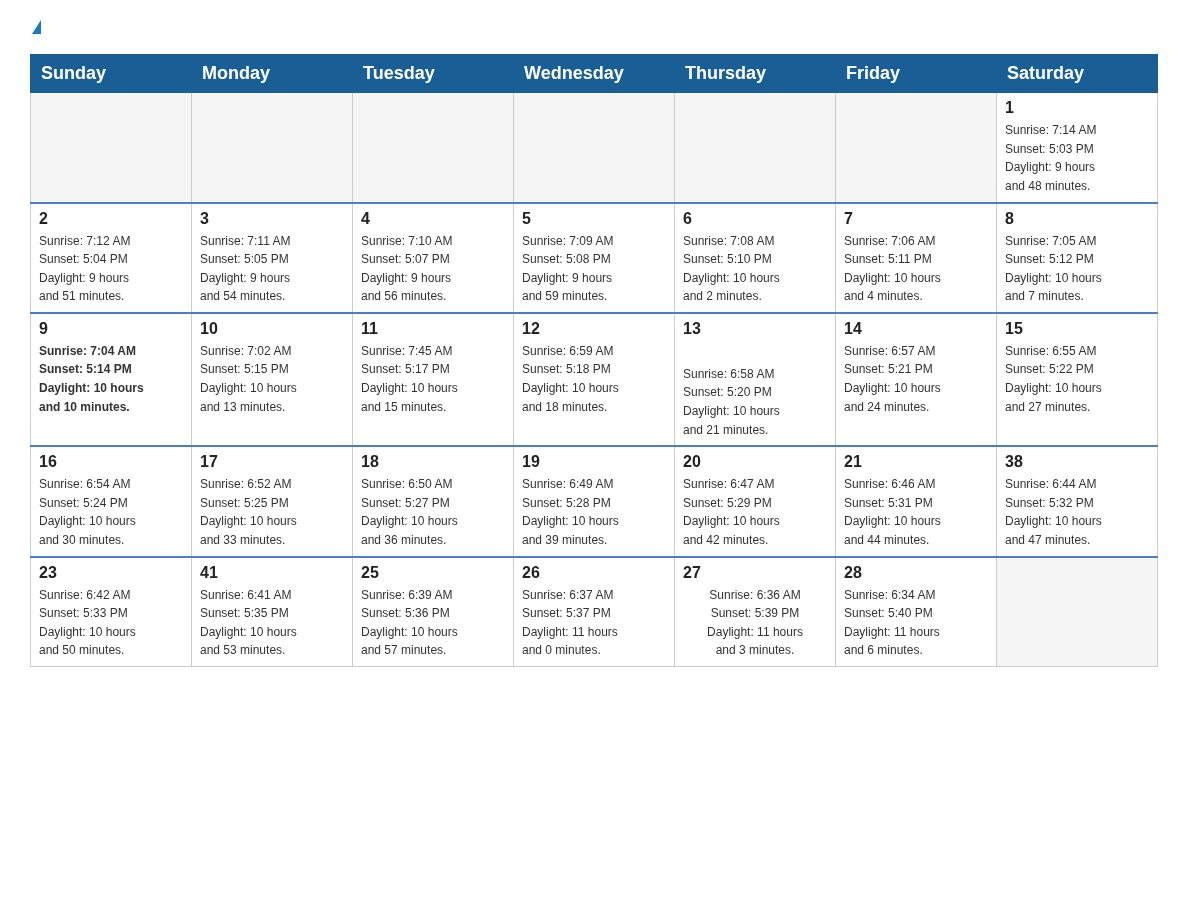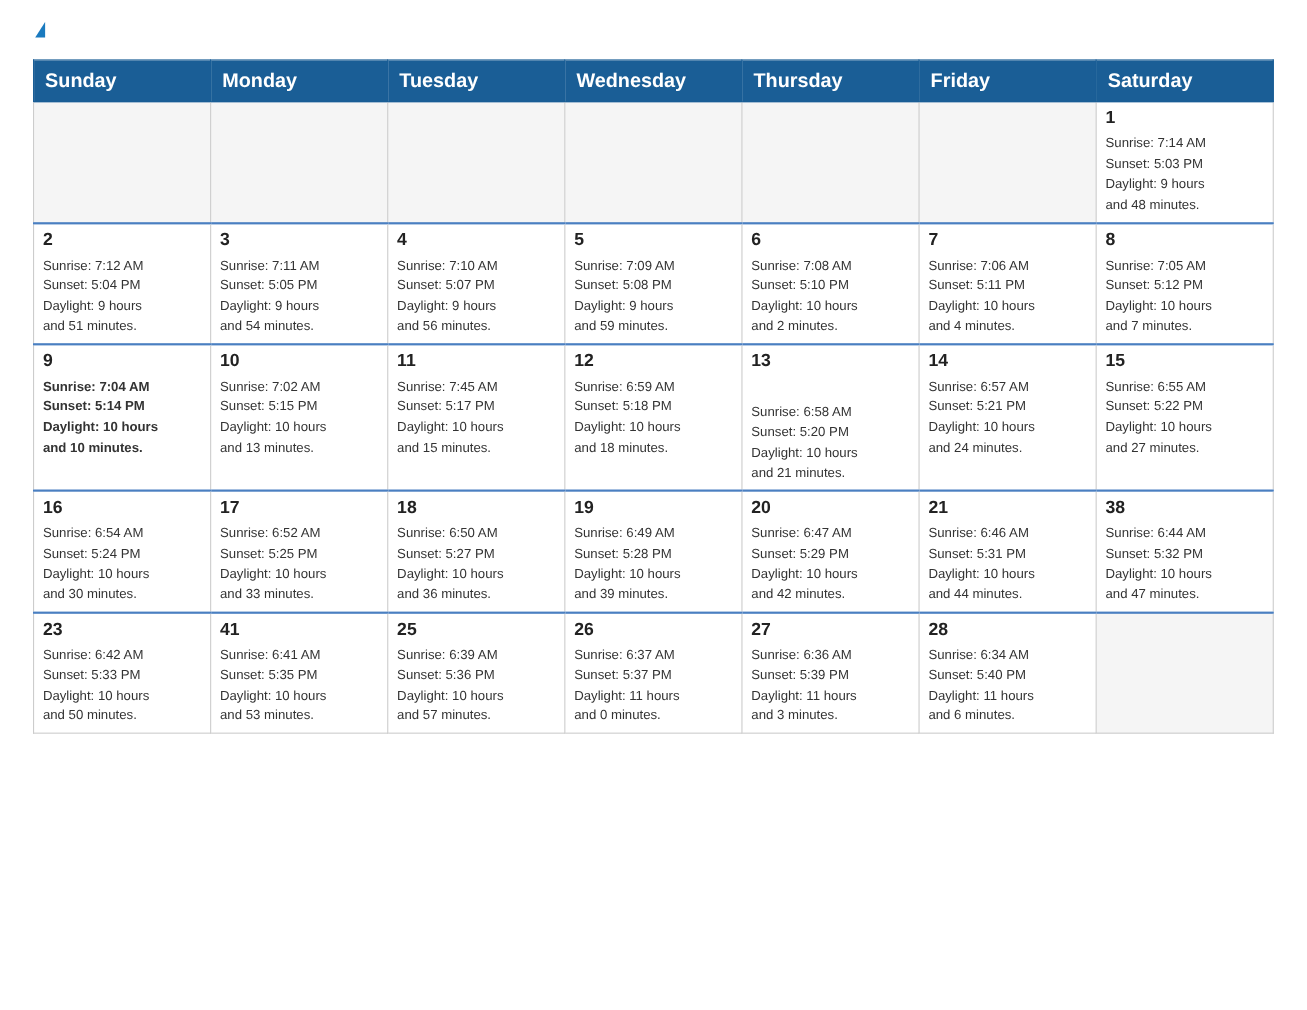--- a/index.html
+++ b/index.html
@@ -327,21 +327,21 @@
         </td>
         <td>
           <span class="day-number">26</span>
           <div class="day-info" style="white-space: pre-line;">Sunrise: 6:37 AM
 Sunset: 5:37 PM
 Daylight: 11 hours
 and 0 minutes.</div>
         </td>
         <td>
           <span class="day-number">27</span>
-          <div class="day-info" style="white-space: pre-line;">Sunrise: 6:36 AM
+          <div class="day-info" style="white-space: pre-line; text-align: center;">Sunrise: 6:36 AM
 Sunset: 5:39 PM
 Daylight: 11 hours
 and 3 minutes.</div>
         </td>
         <td>
           <span class="day-number">28</span>
           <div class="day-info" style="white-space: pre-line;">Sunrise: 6:34 AM
 Sunset: 5:40 PM
 Daylight: 11 hours
 and 6 minutes.</div>

